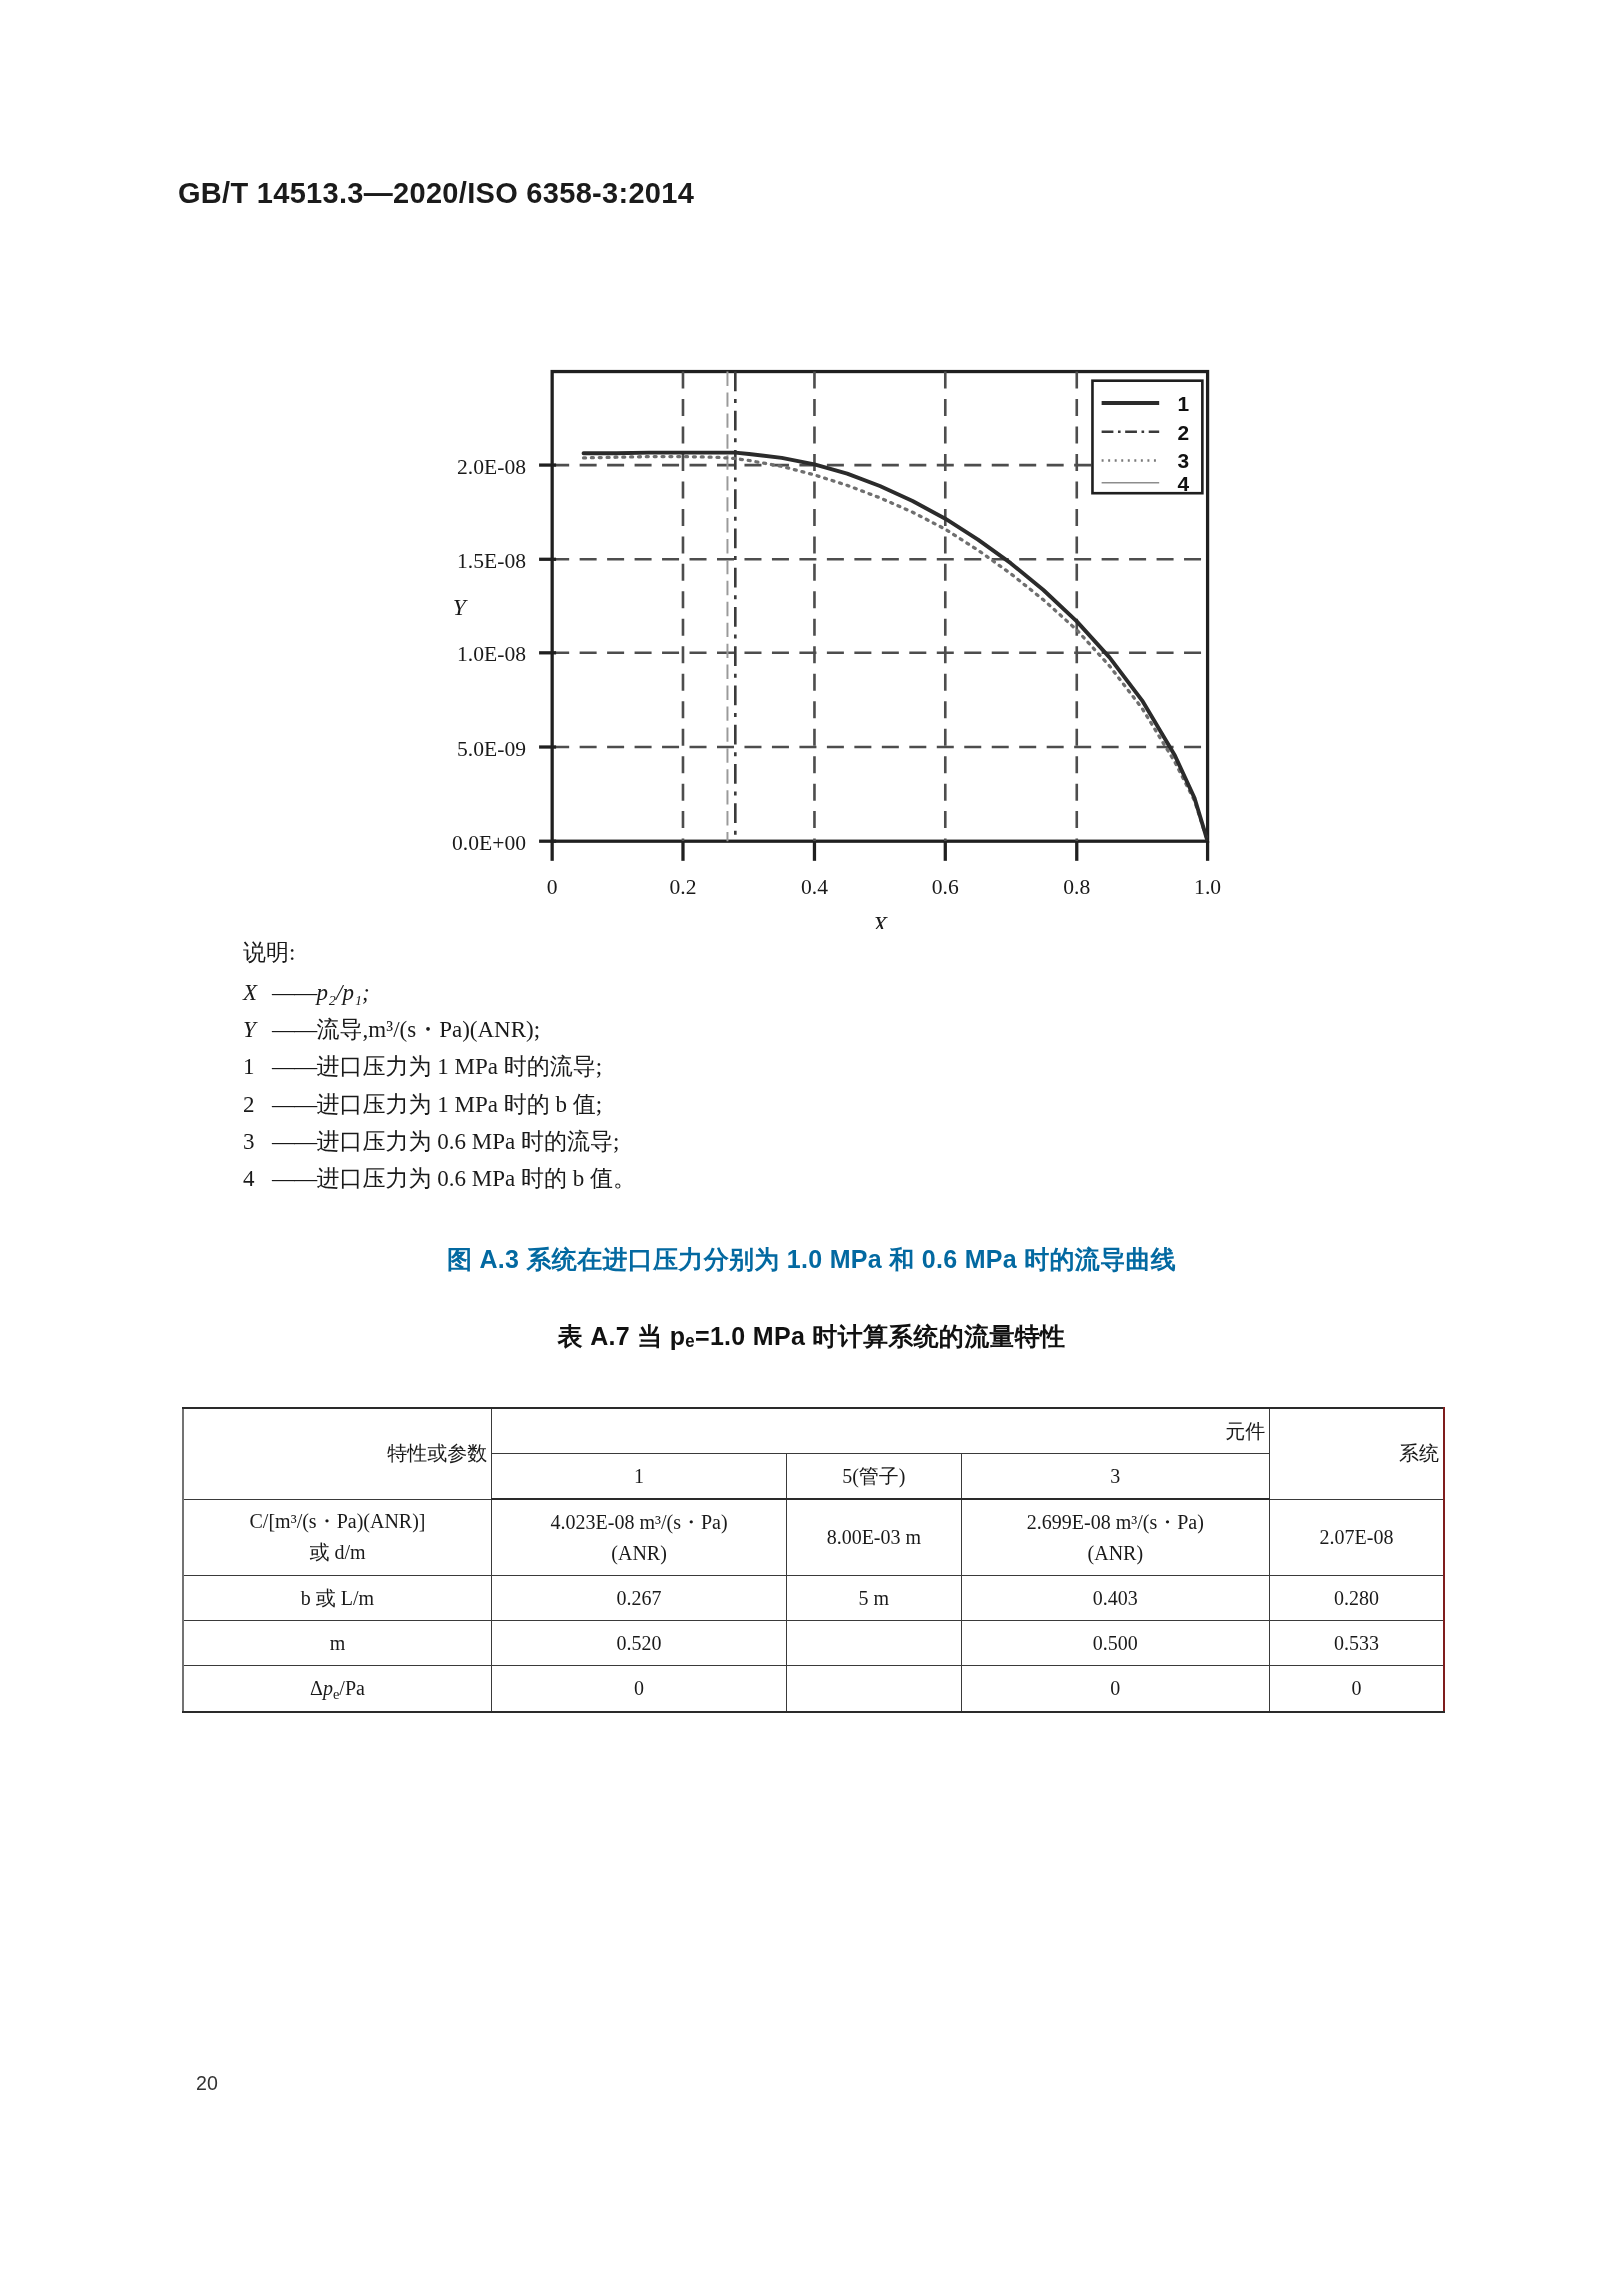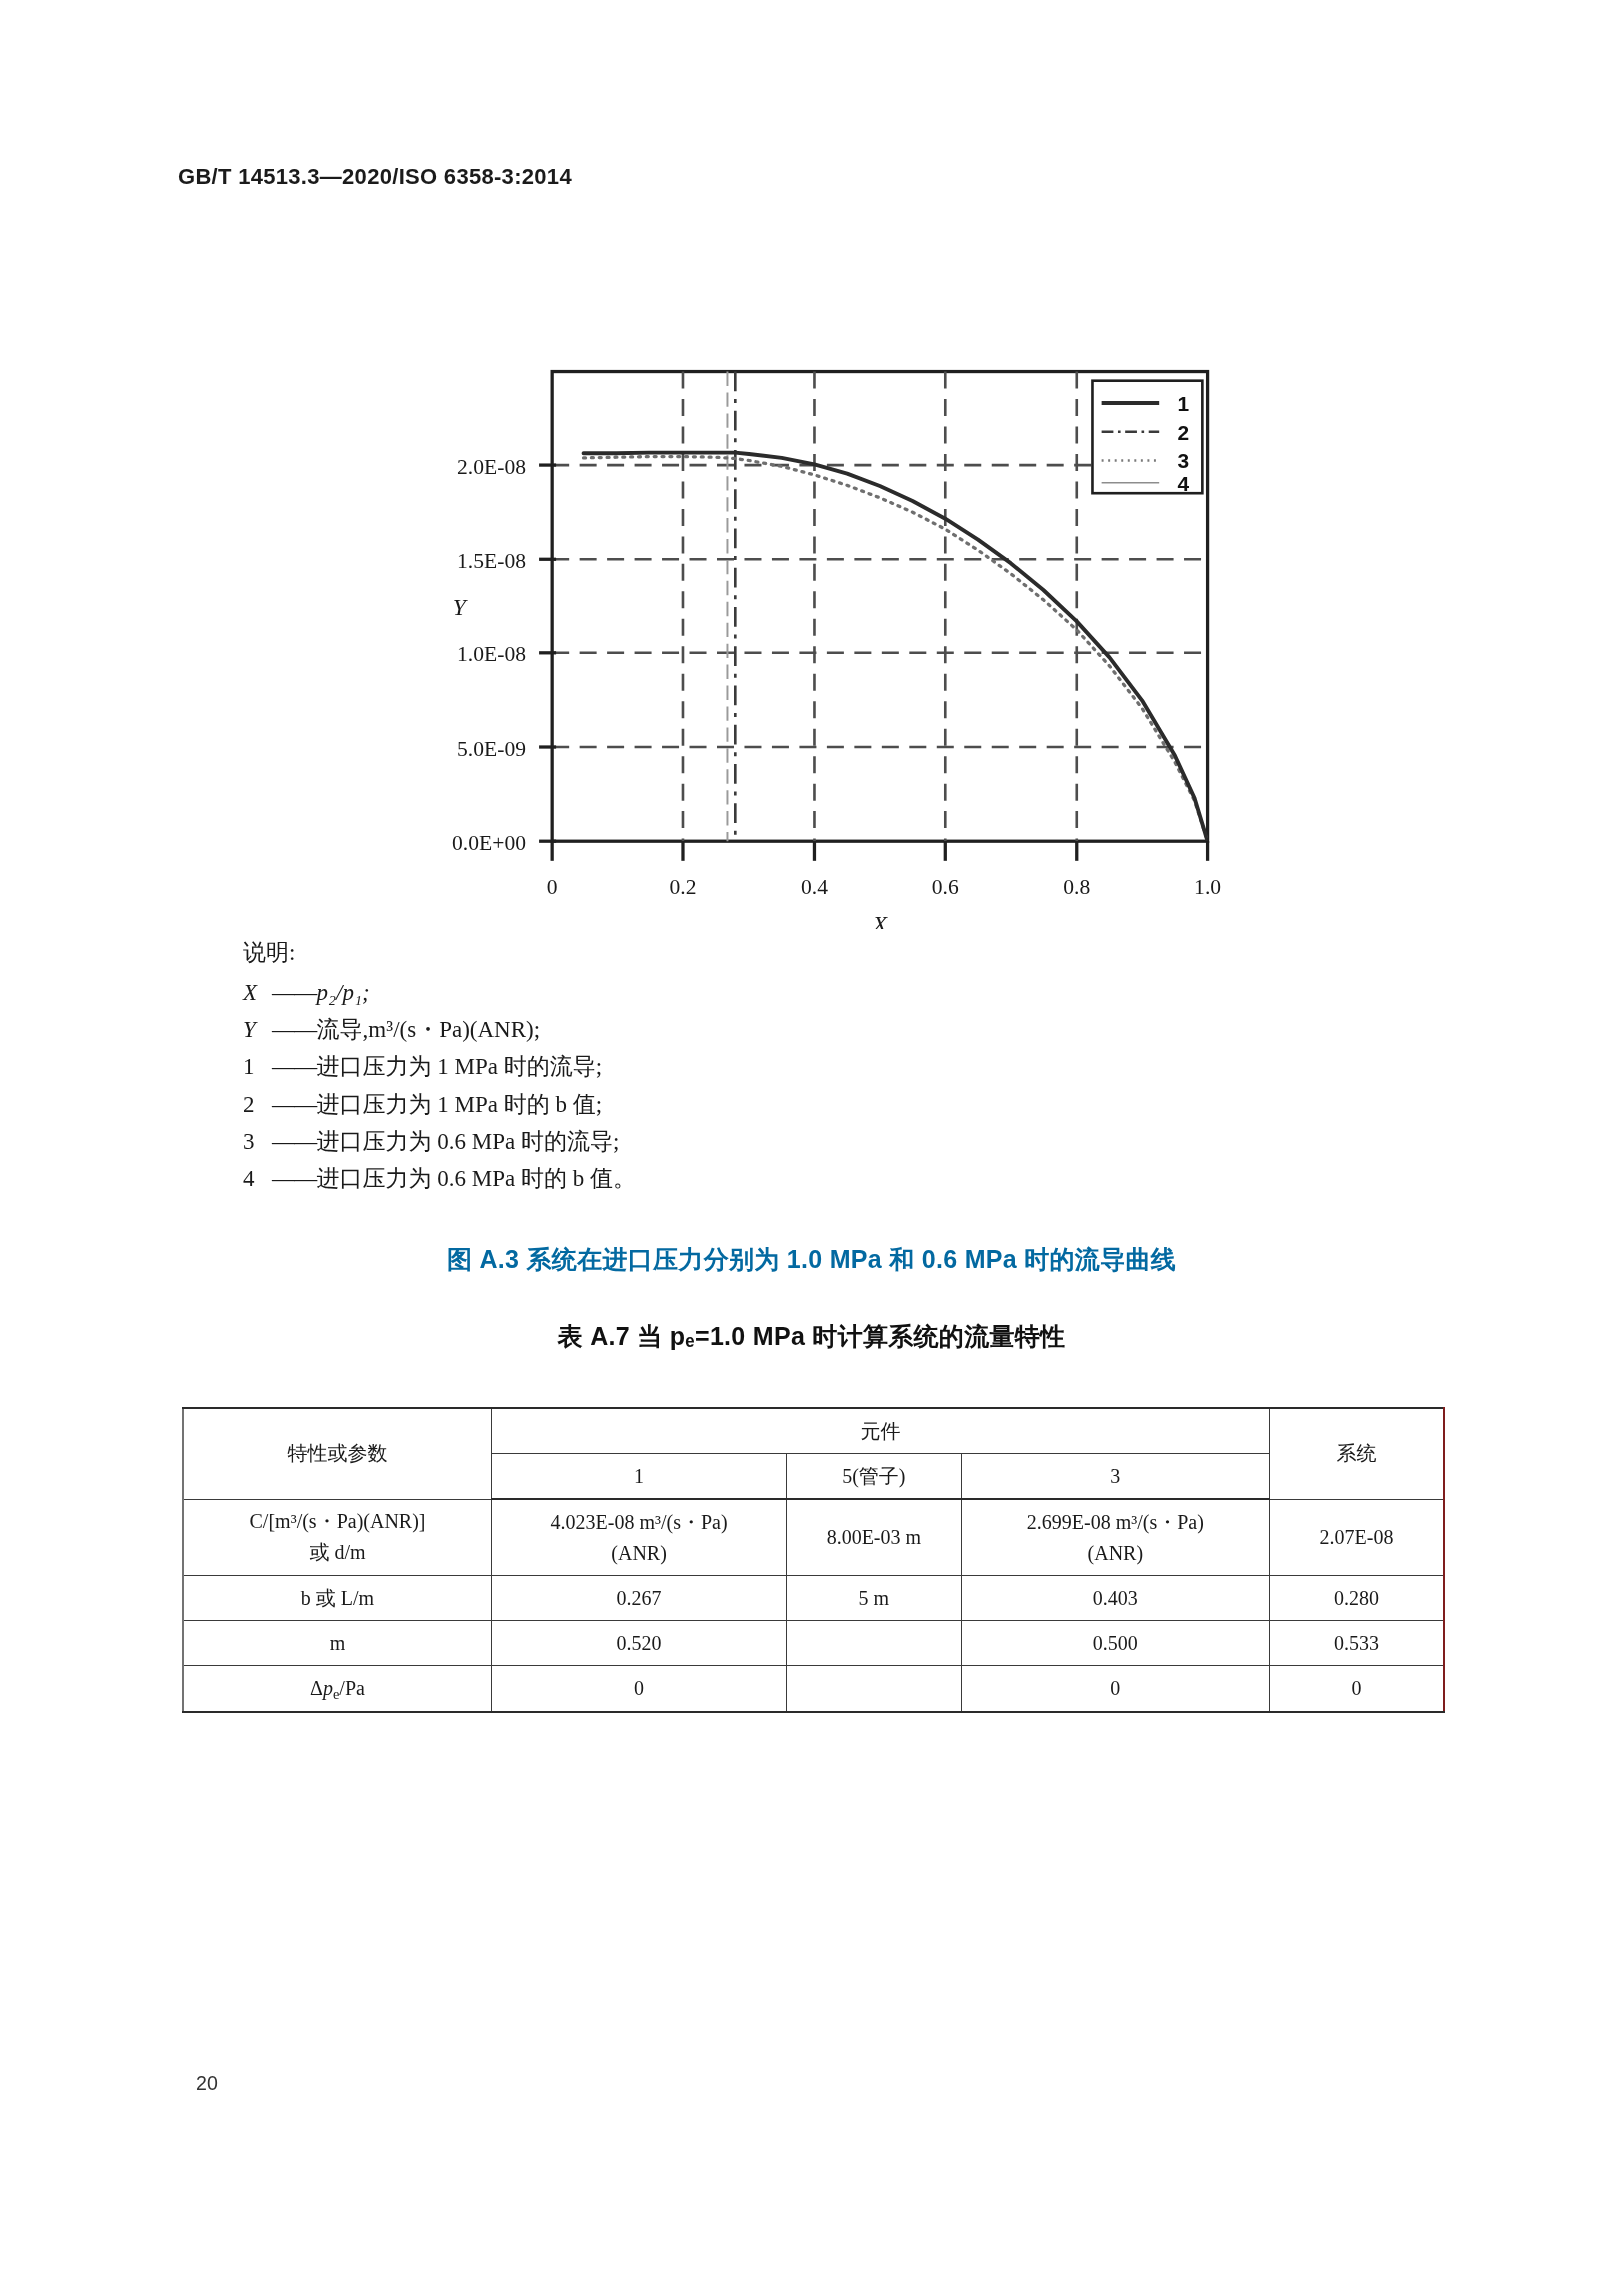--- a/index.html
+++ b/index.html
@@ -14,24 +14,24 @@
     background: #ffffff;
     font-family: "Liberation Serif", serif;
     color: #1a1a1a;
     overflow: hidden;
   }
 
   
   .running-header {
     position: absolute;
     left: 178px;
-    top: 164px;
+    top: 177px;
     font-family: "Liberation Sans", sans-serif;
     font-weight: bold;
-    font-size: 22px;
+    font-size: 29px;
     letter-spacing: 0.3px;
     color: #1b1b1b;
     white-space: nowrap;
   }
 
   
   .figure-block {
     position: absolute;
     left: 178px;
     top: 340px;
@@ -104,21 +104,21 @@
     color: #1a1a1a;
   }
   table.data td, table.data th {
     border: 0.7px solid #3a3a3a;
     text-align: center;
     vertical-align: middle;
     font-weight: normal;
     padding: 6.5px 3.9px;
     line-height: 1.55;
   }
-  table.data .outer-top { border-top: 2.6px solid #2a2a2a; }
+  table.data .outer-top { border-top: 2.6px solid #2a2a2a; text-align: right; }
   table.data .outer-bottom { border-bottom: 2.6px solid #2a2a2a; }
   table.data .outer-left { border-left: 2px solid #737373; }
   table.data .outer-right { border-right: 2px solid #7f1d1d; }
   table.data .thick-under { border-bottom: 2px solid #2a2a2a; }
   .c-param { width: 23%; }
   .c-1  { width: 22%; }
   .c-2  { width: 13%; }
   .c-3  { width: 23%; }
   .c-sys { width: 13%; }
   .cell-multiline { line-height: 1.9; }

